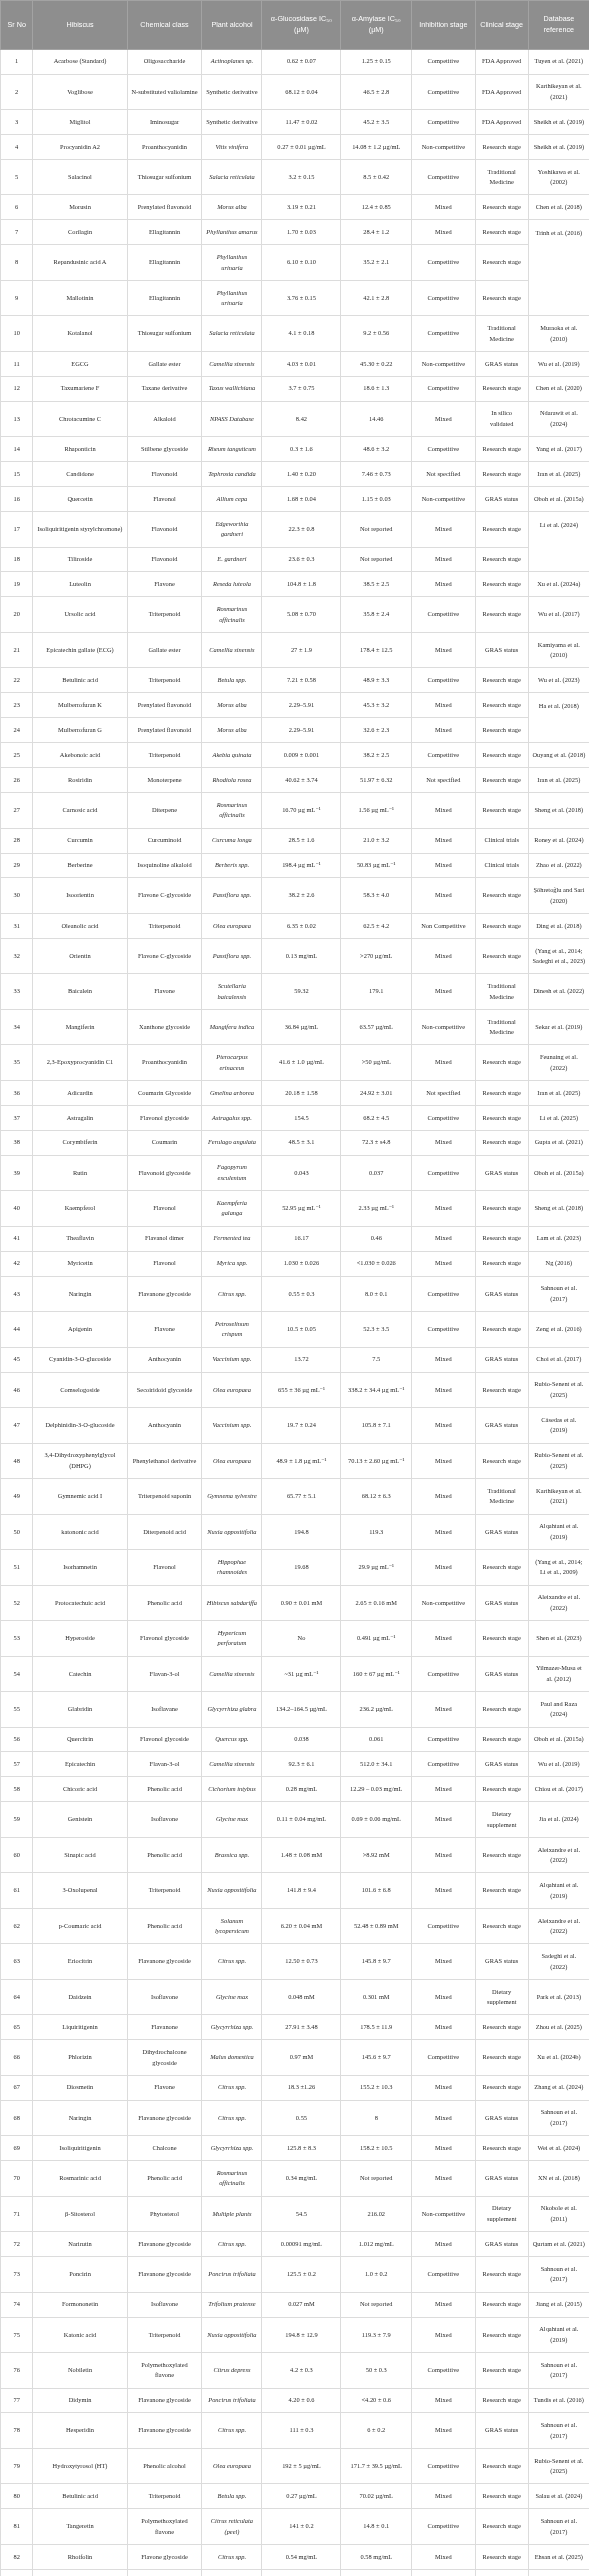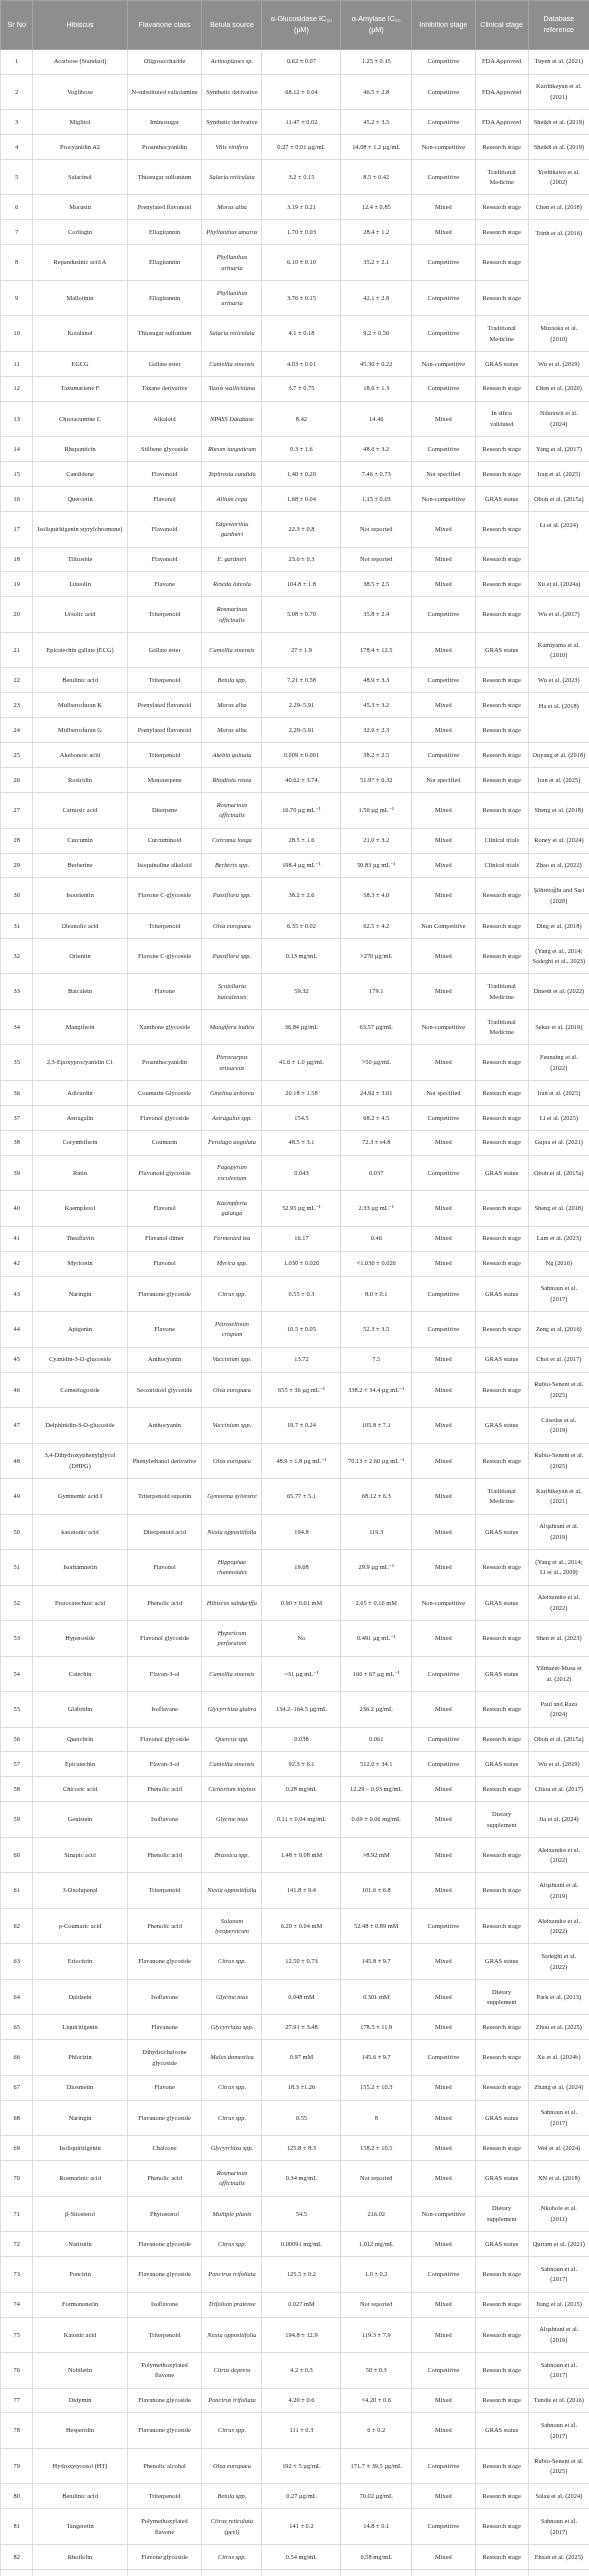--- a/index.html
+++ b/index.html
@@ -60,22 +60,22 @@
       <col class="c-gluc">
         <col class="c-amyl">
         <col class="c-inh">
         <col class="c-status">
         <col class="c-ref">
     </colgroup>
     <thead>
       <tr id="header-row">
           <th>Sr No</th>
           <th>Hibiscus</th>
-          <th>Flavanone class</th>
-          <th>Betula source</th>
+          <th>Chemical class</th>
+          <th>Plant alcohol</th>
           <th>α-Glucosidase IC₅₀ (μM)</th>
           <th>α-Amylase IC₅₀ (μM)</th>
           <th>Inhibition stage</th>
           <th>Clinical stage</th>
           <th>Database reference</th>
         </tr>
     </thead>
     <tbody id="table-body">
         <tr>
           <td>1</td>

